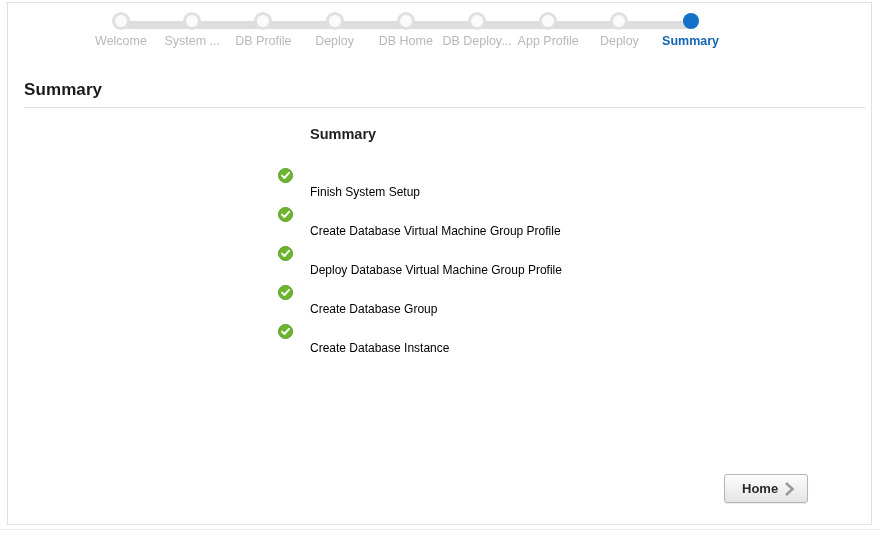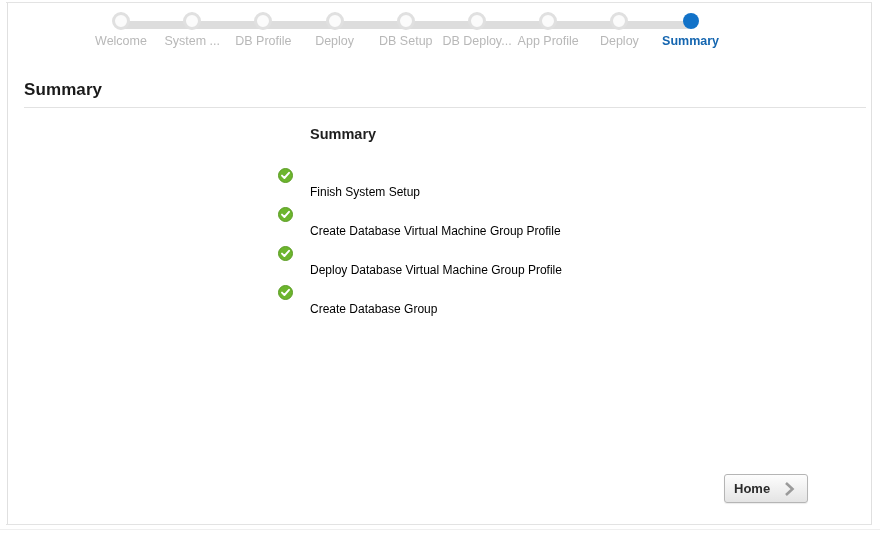--- a/index.html
+++ b/index.html
@@ -178,21 +178,21 @@
     height: 29px;
     box-sizing: border-box;
     border: 1px solid #b5b5b5;
     border-radius: 3px;
     background: linear-gradient(to bottom, #fdfdfd 0%, #f2f2f2 45%, #e4e4e4 100%);
     box-shadow: 0 1px 1px rgba(0,0,0,0.08);
     cursor: pointer;
   }
   .home-label {
     position: absolute;
-    left: 9px;
+    left: 17px;
     top: 6px;
     font-size: 13px;
     font-weight: bold;
     color: #2b2b2b;
   }
   .home-arrow {
     position: absolute;
     left: 58px;
     top: 5px;
     width: 14px;
@@ -224,21 +224,21 @@
         <div class="step" style="left: 263.4px;">
           <div class="node"></div>
           <div class="step-label">DB Profile</div>
         </div>
         <div class="step" style="left: 334.6px;">
           <div class="node"></div>
           <div class="step-label">Deploy</div>
         </div>
         <div class="step" style="left: 405.8px;">
           <div class="node"></div>
-          <div class="step-label">DB Setup</div>
+          <div class="step-label">DB Home</div>
         </div>
         <div class="step" style="left: 477px;">
           <div class="node"></div>
           <div class="step-label">DB Deploy...</div>
         </div>
         <div class="step" style="left: 548.2px;">
           <div class="node"></div>
           <div class="step-label">App Profile</div>
         </div>
         <div class="step" style="left: 619.4px;">
@@ -278,20 +278,27 @@
             <path d="M4 7.6 L6.4 10 L11 4.8" fill="none" stroke="#ffffff" stroke-width="1.9" stroke-linecap="round" stroke-linejoin="round"></path>
           </svg></span>
         <span class="check-label">Deploy Database Virtual Machine Group Profile</span>
       </div>
       <div class="check-item">
         <span class="check-icon"><svg width="15" height="15" viewBox="0 0 15 15">
             <circle cx="7.5" cy="7.5" r="7" fill="#6cb52d" stroke="#5c9c25" stroke-width="1"></circle>
             <path d="M4 7.6 L6.4 10 L11 4.8" fill="none" stroke="#ffffff" stroke-width="1.9" stroke-linecap="round" stroke-linejoin="round"></path>
           </svg></span>
         <span class="check-label">Create Database Group</span>
+      </div>
+      <div class="check-item">
+        <span class="check-icon"><svg width="15" height="15" viewBox="0 0 15 15">
+            <circle cx="7.5" cy="7.5" r="7" fill="#6cb52d" stroke="#5c9c25" stroke-width="1"></circle>
+            <path d="M4 7.6 L6.4 10 L11 4.8" fill="none" stroke="#ffffff" stroke-width="1.9" stroke-linecap="round" stroke-linejoin="round"></path>
+          </svg></span>
+        <span class="check-label">Create Database Instance</span>
       </div>
     </div>
 
   <div class="home-button">
     <span class="home-label">Home</span>
     <span class="home-arrow">
       <svg width="14" height="18" viewBox="0 0 14 18">
         <path d="M3 3 L9.5 9 L3 15" fill="none" stroke="#9a9a9a" stroke-width="2.6" stroke-linecap="butt" stroke-linejoin="miter"></path>
       </svg>
     </span>

